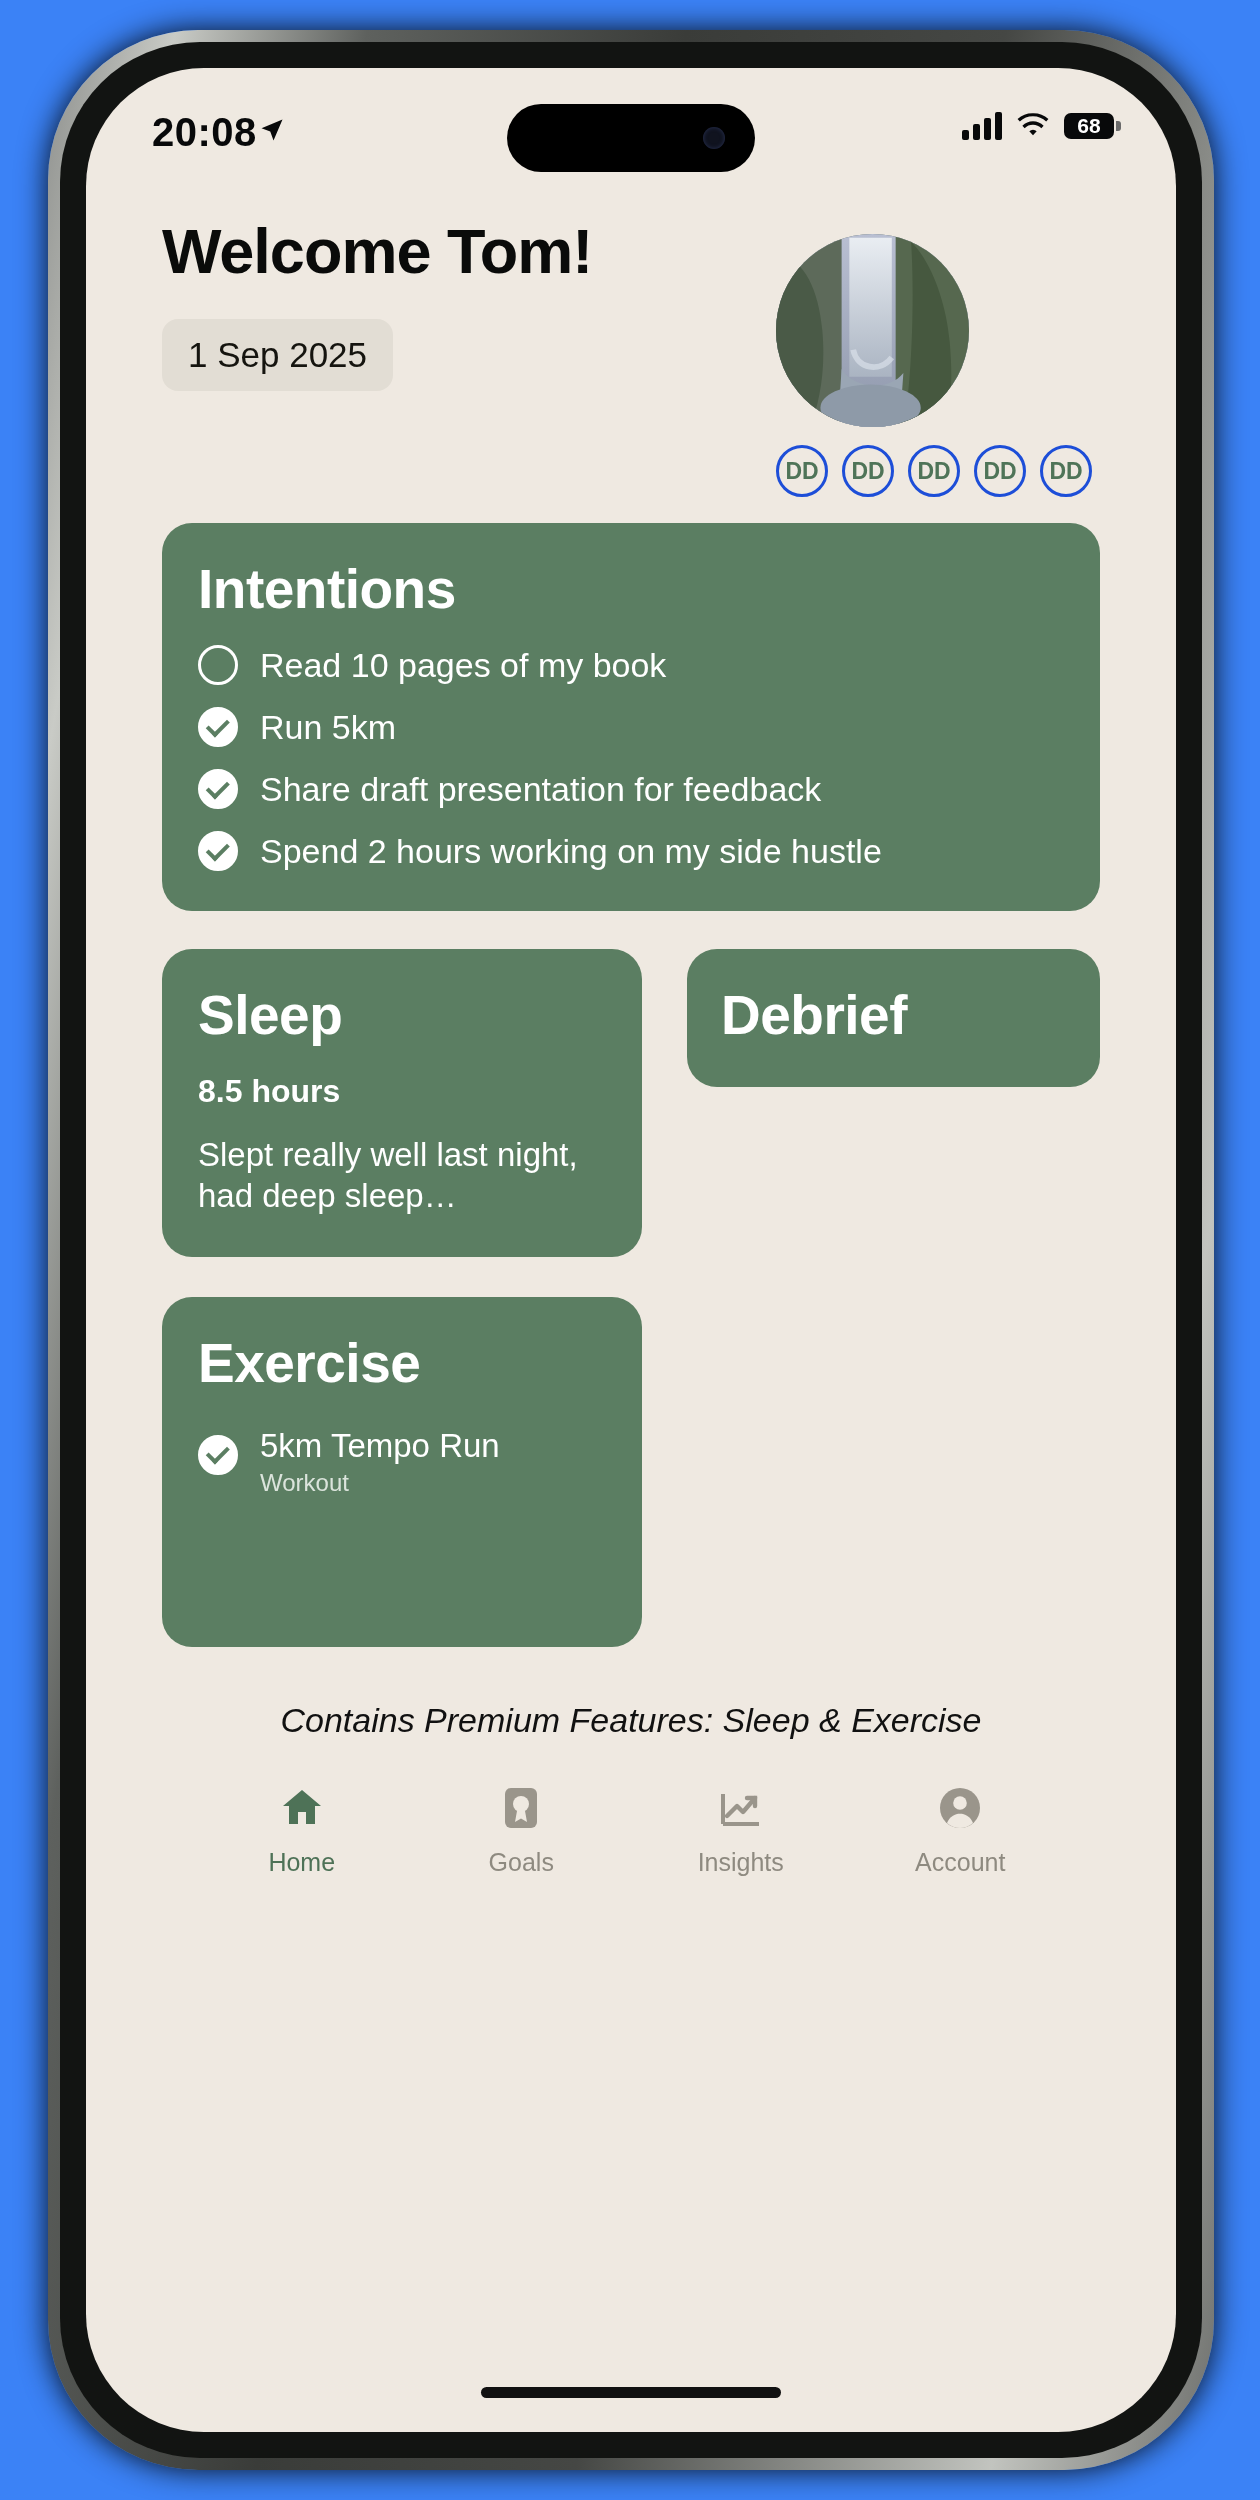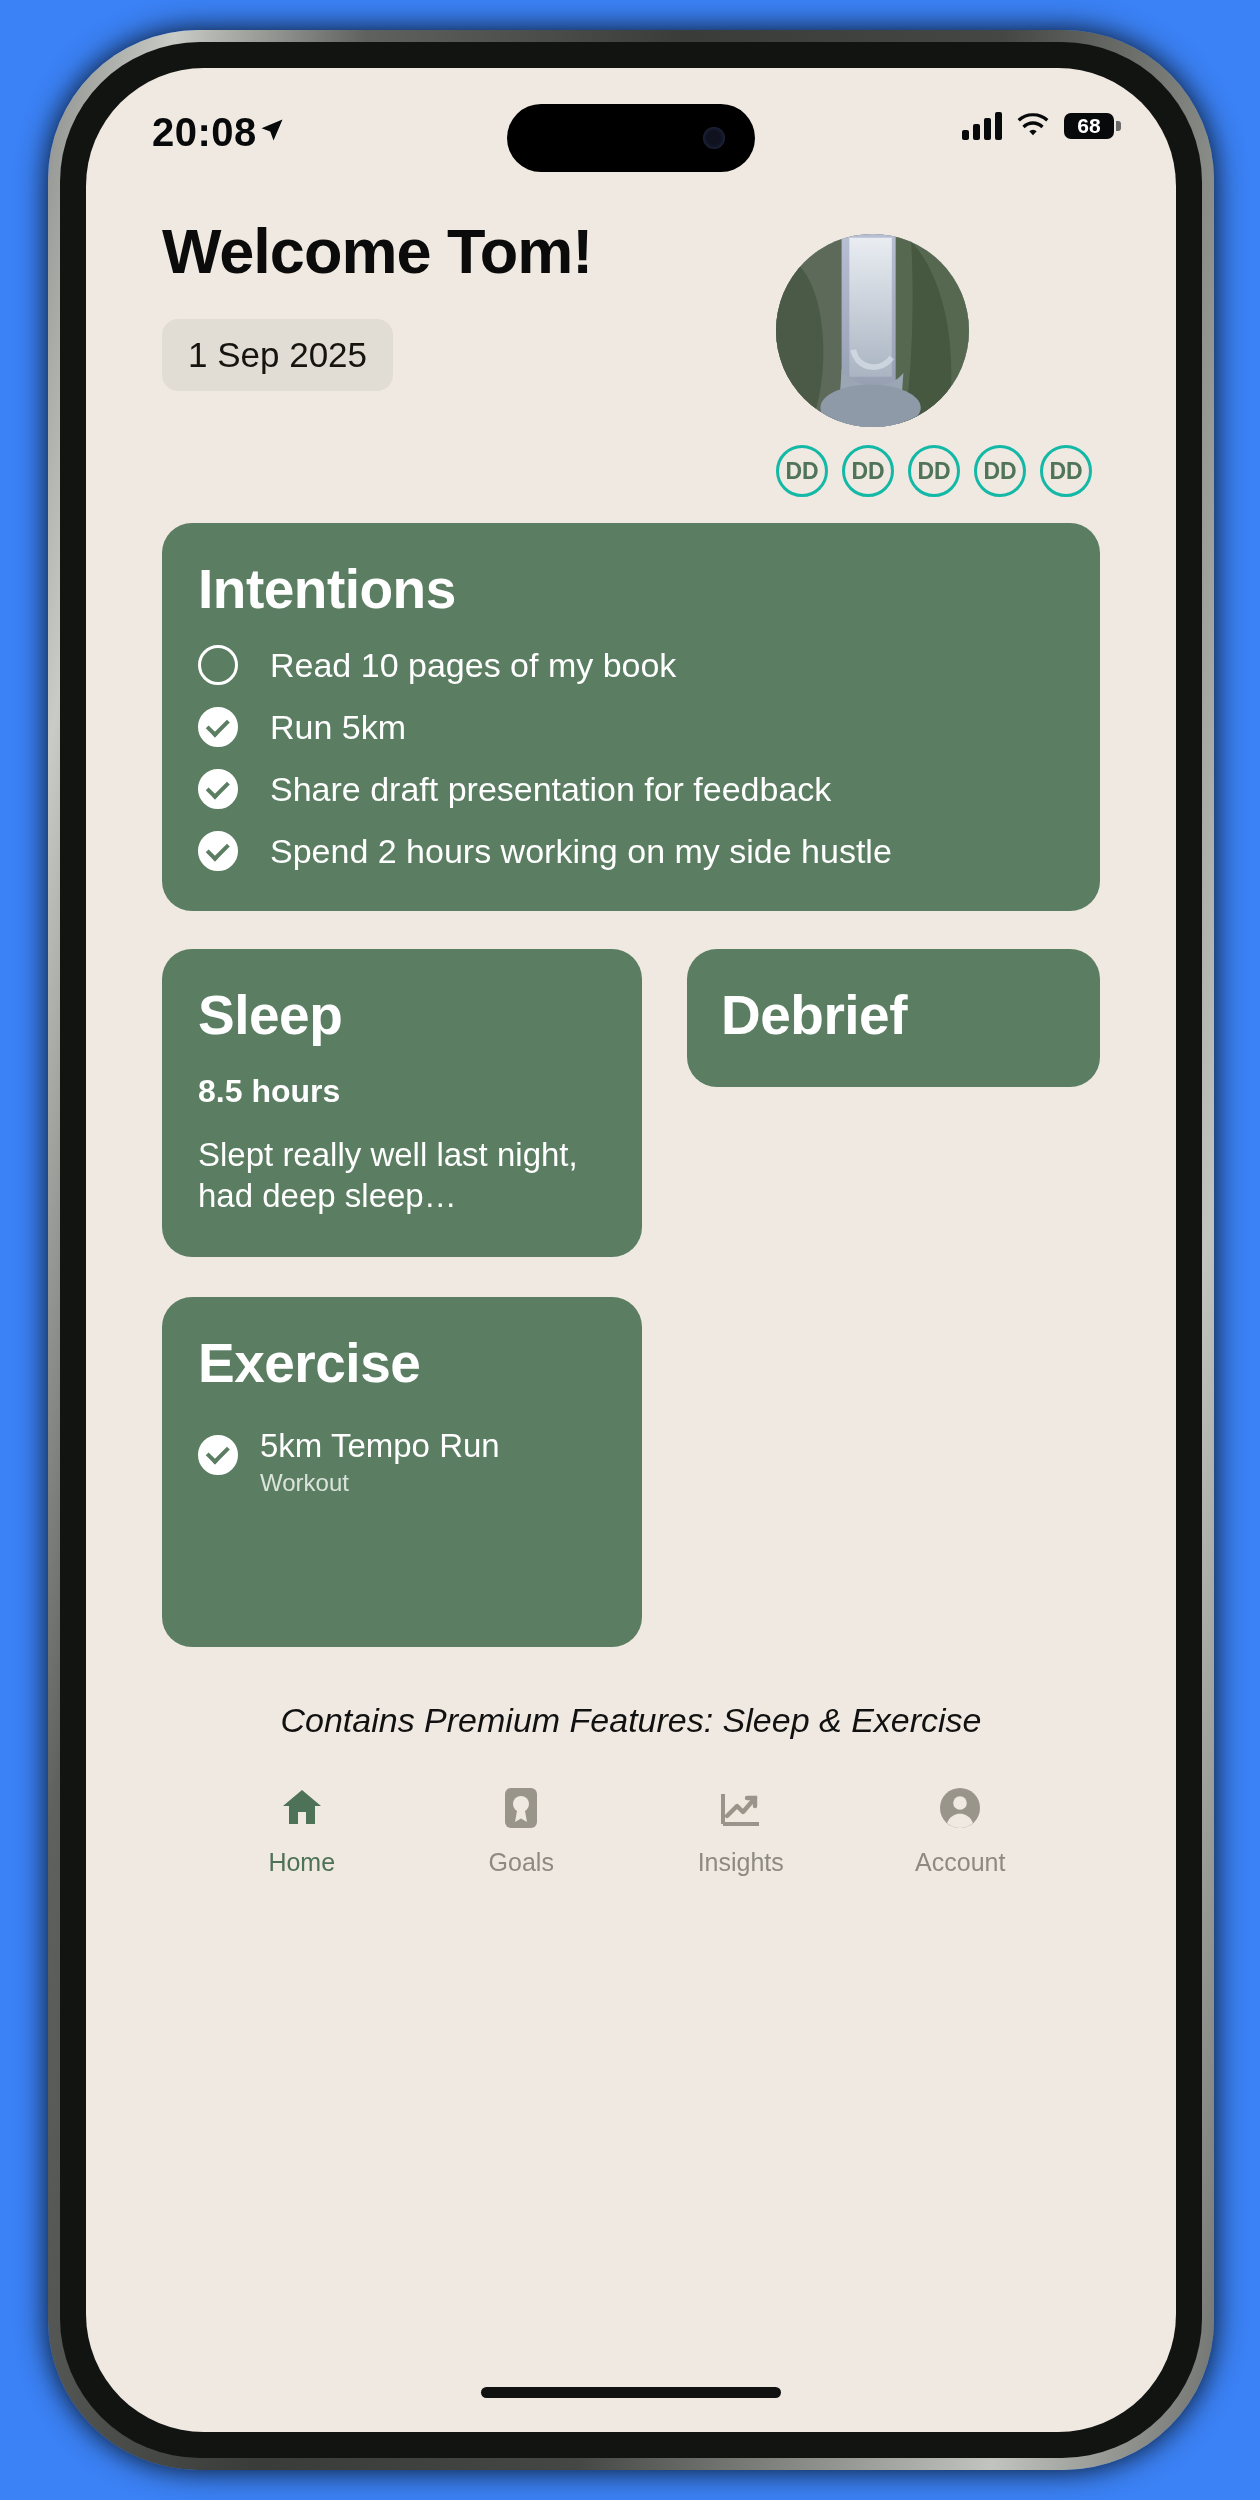--- a/index.html
+++ b/index.html
@@ -173,21 +173,21 @@
   .dd-row {
     display: flex;
     gap: 14px;
     justify-content: flex-end;
     margin-top: 18px;
     padding-right: 8px;
   }
   .dd {
     width: 52px; height: 52px;
     border-radius: 50%;
-    border: 3px solid #14b8a6;
+    border: 3px solid #1d4ed8;
     color: #4f7458;
     font-size: 23px;
     font-weight: bold;
     display: flex; align-items: center; justify-content: center;
     background: transparent;
   }
 
   
   .card {
     background: #5b7e62;
@@ -200,21 +200,21 @@
   }
   .card-title {
     font-size: 55px;
     font-weight: bold;
     letter-spacing: -0.5px;
   }
   .intent-list { margin-top: 24px; }
   .intent {
     display: flex;
     align-items: center;
-    gap: 32px;
+    gap: 22px;
     margin-bottom: 22px;
   }
   .intent:last-child { margin-bottom: 0; }
   .circle {
     flex: 0 0 auto;
     width: 40px; height: 40px;
     border-radius: 50%;
     border: 3px solid #ffffff;
     display: flex; align-items: center; justify-content: center;
   }

